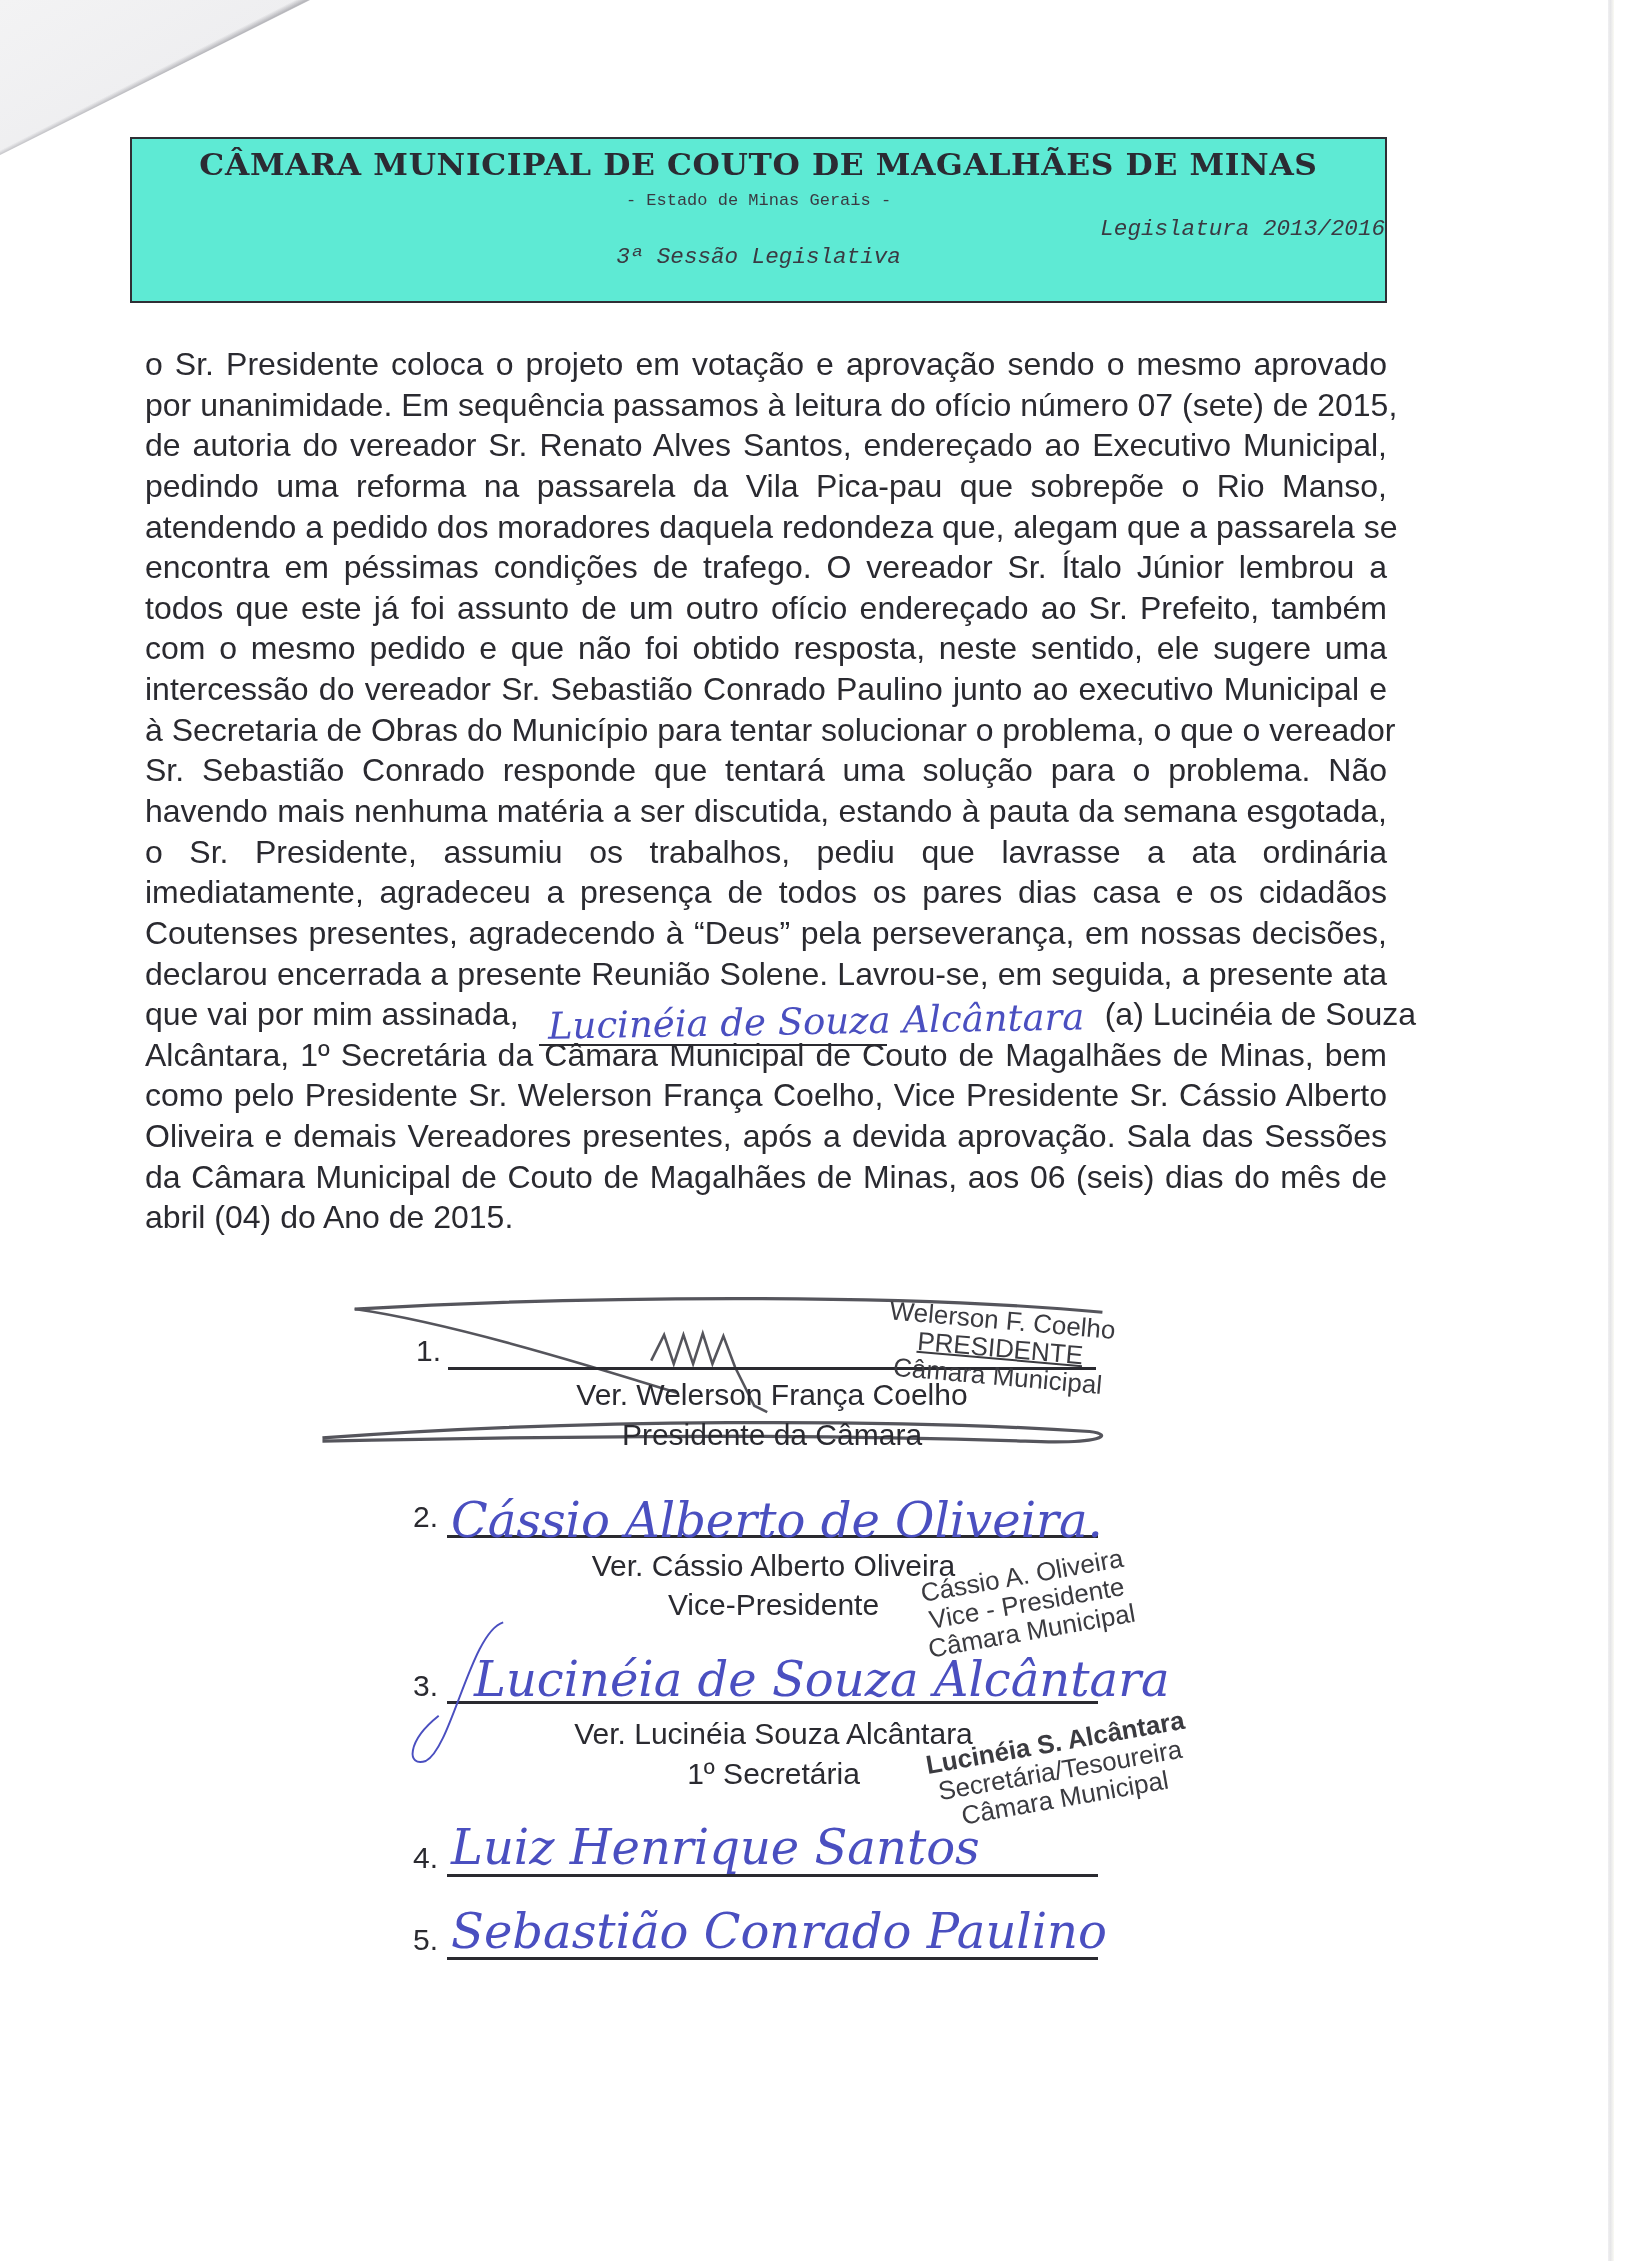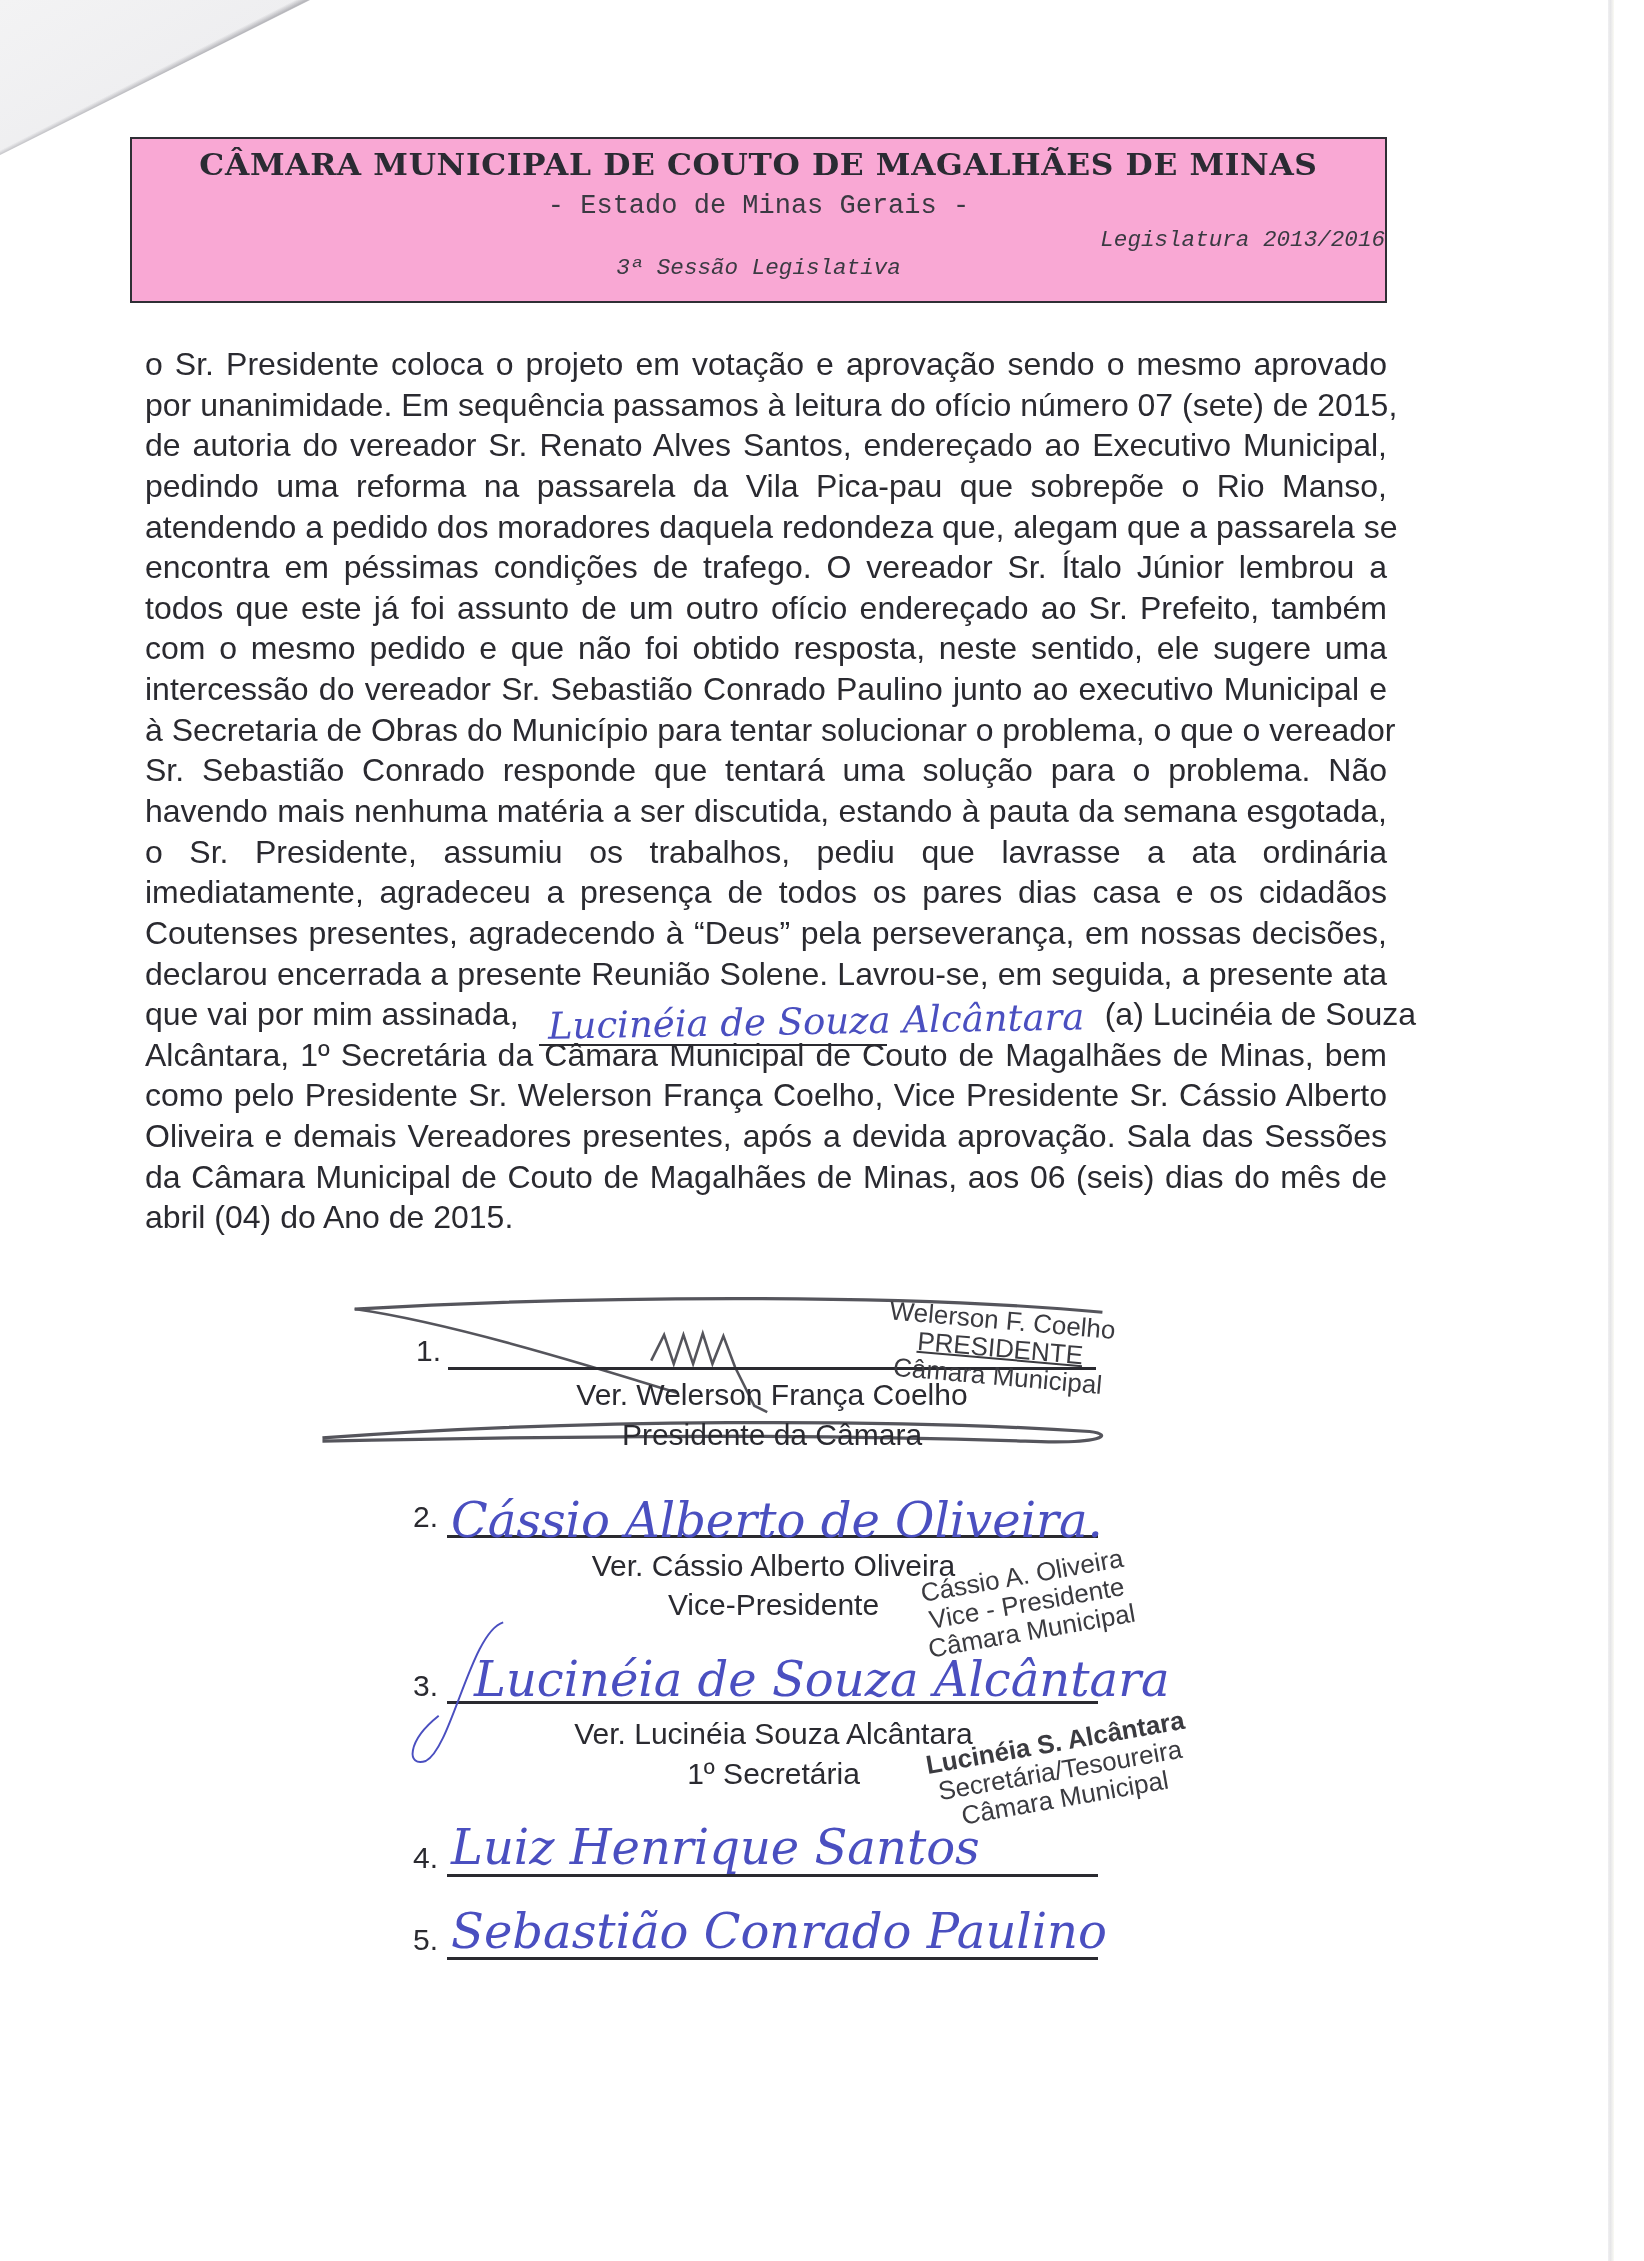--- a/index.html
+++ b/index.html
@@ -25,37 +25,37 @@
   .scan-edge {
     position: absolute; top: 0; right: 31px; width: 6.4px; height: 2261px;
     background: linear-gradient(90deg, #f0f0f2, #e6e6e8 40%, #fafaf4);
   }
 
   
   .header-box {
     position: absolute; left: 130px; top: 137px;
     width: 1257px; height: 166px;
     border: 2.6px solid #2f2f35;
-    background: #f9a8d4;
+    background: #5eead4;
     text-align: center;
     box-sizing: border-box;
   }
   .h-title {
     margin-top: 9px;
     font-family: "DejaVu Serif", serif;
     font-weight: bold;
     font-size: 29px;
     letter-spacing: 0.6px;
     color: #2b2b33;
     transform: scaleX(1.08);
   }
   .h-state {
     margin-top: 9px;
     font-family: "Liberation Mono", monospace;
-    font-size: 27px;
+    font-size: 17px;
     color: #3a3a42;
   }
   .h-leg, .h-sess {
     font-family: "Liberation Mono", monospace;
     font-style: italic;
     font-size: 22.6px;
     color: #3a3a42;
     line-height: 28px;
   }
   .h-leg { margin-top: 5.2px; text-align: right; }

